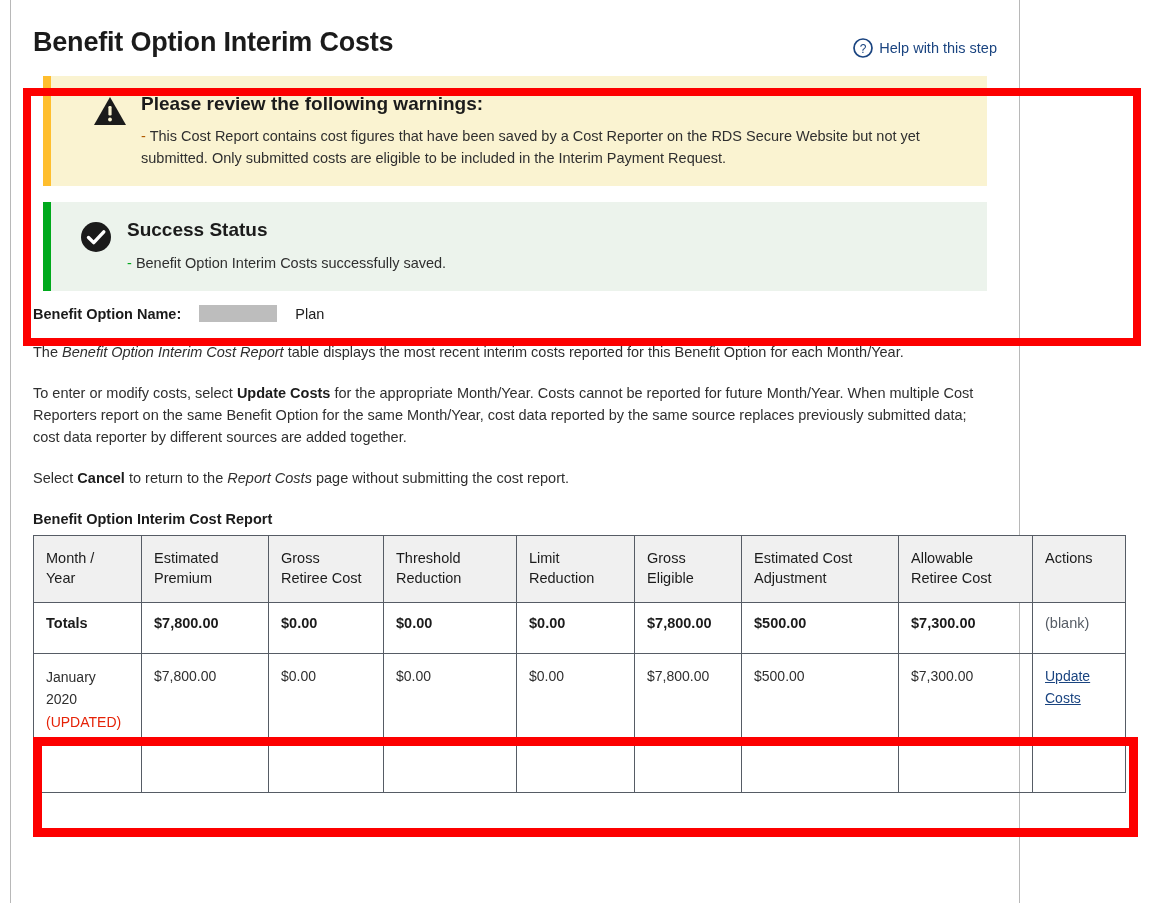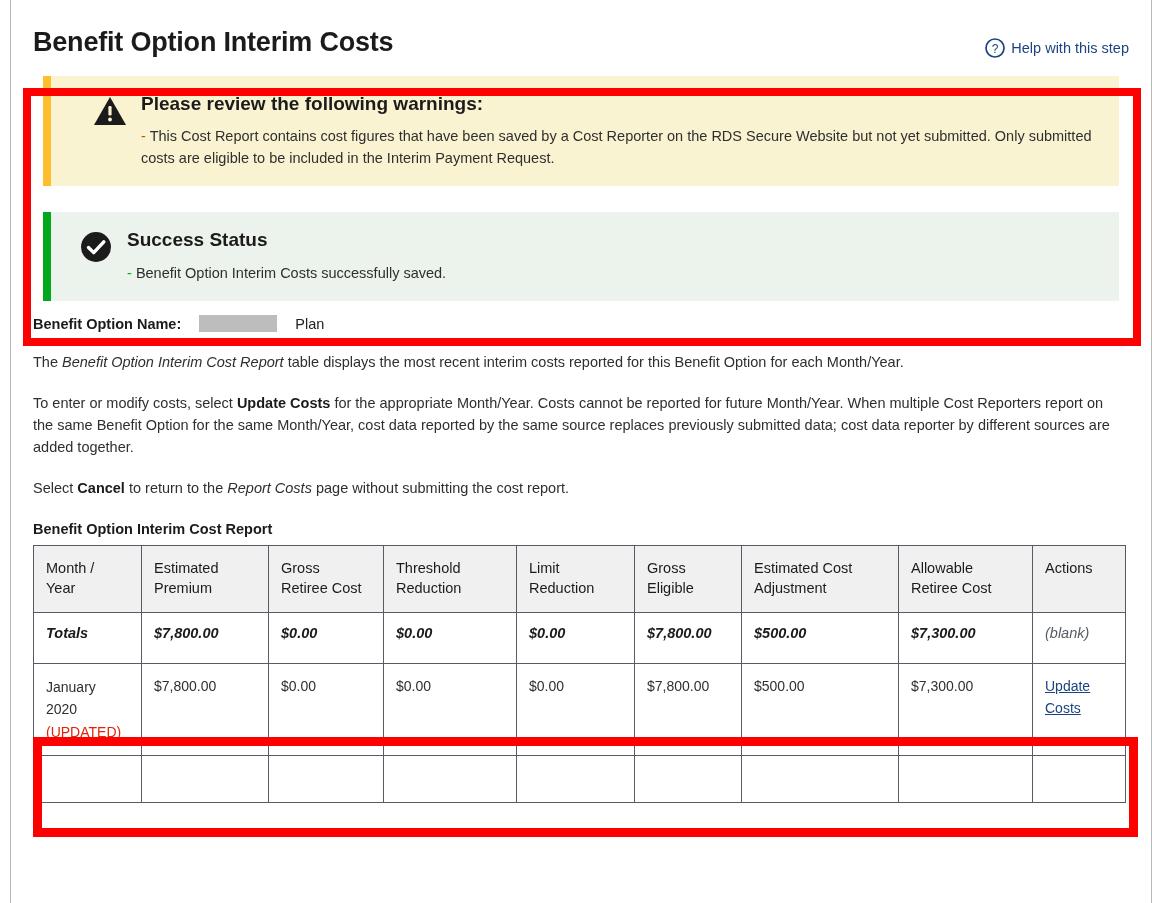--- a/index.html
+++ b/index.html
@@ -9,21 +9,21 @@
     height: 903px;
     background: #ffffff;
     font-family: "Liberation Sans", sans-serif;
     color: #212121;
     overflow: hidden;
     position: relative;
   }
   .page {
     position: absolute;
     left: 10px; top: 0px;
-    width: 1142px;
+    width: 1010px;
     height: 903px;
     background: #ffffff;
     border-left: 1px solid #b8b8b8;
     border-right: 1px solid #b8b8b8;
   }
   .inner { padding: 0 22px; position: relative; }
 
   
   .header-row {
     display: flex;
@@ -76,21 +76,21 @@
     border-left: 8px solid transparent;
   }
   .alert.warning {
     background: #faf3d1;
     border-left-color: #ffbe2e;
     padding-left: 28px;
   }
   .alert.success {
     background: #ecf3ec;
     border-left-color: #00a91c;
-    margin-top: 26px;
+    margin-top: 16px;
   }
   .alert-icon {
     flex: 0 0 34px;
     width: 34px; height: 34px;
     margin: 2px 14px 0 14px;
   }
   .alert-body { flex: 1 1 auto; }
   .alert-title {
     font-size: 19px;
     font-weight: bold;
@@ -161,21 +161,20 @@
     font-size: 14.5px;
     padding-top: 13px;
     padding-bottom: 14px;
   }
   tr.totals td {
     font-weight: bold;
     color: #1b1b1b;
     padding-top: 9px;
     padding-bottom: 18px;
     font-size: 14.5px;
-    font-style: italic;
   }
   tr.totals td.blank { font-weight: normal; color: #565c65; }
   tbody td { color: #2f2f2f; line-height: 1.55; }
   td.monthcell { line-height: 1.6; }
   .updated { color: #e52207; display: block; }
   a.update-costs {
     color: #1a4480;
     text-decoration: underline;
     display: inline-block;
     line-height: 1.55;

